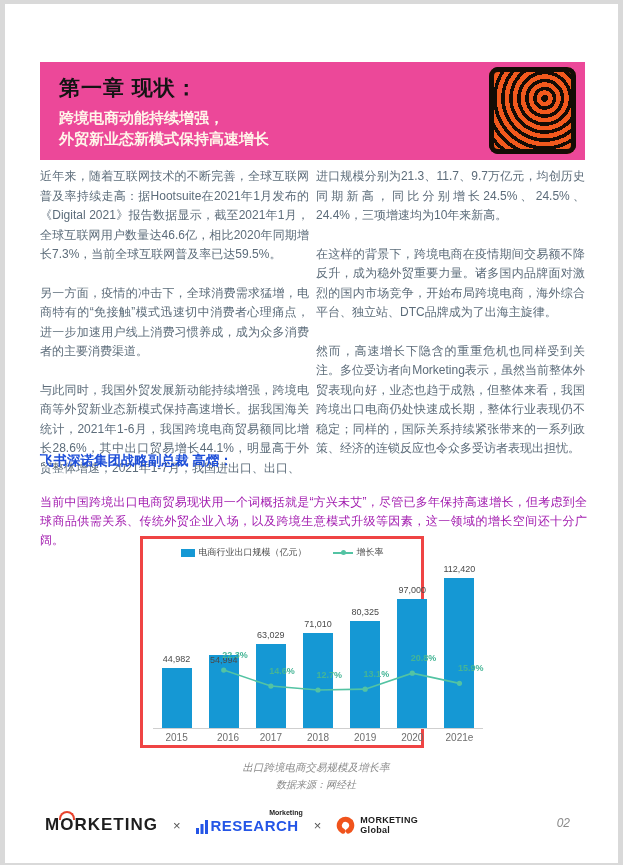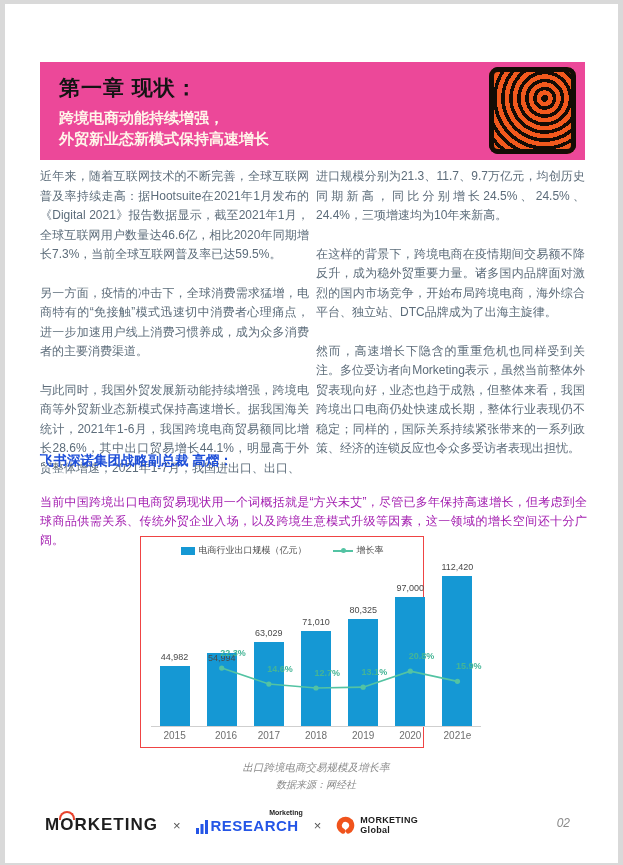--- a/index.html
+++ b/index.html
@@ -43,21 +43,21 @@
     text-align:justify; margin-bottom:19px;
   }
   
   .opinion { position:absolute; left:35px; top:448px; width:547px; }
   .opinion .ta { font-size:13px; font-weight:bold; color:#F4581C; margin-bottom:5px; }
   .opinion .speaker { font-size:13.5px; font-weight:bold; color:#1d4ed8; margin-bottom:23px; }
   .opinion .quote { font-size:12px; line-height:19px; color:#a21caf; text-align:justify; }
   
   .chart-panel {
     position:absolute; left:135px; top:532px; width:284px; height:212px;
-    background:#fff; border:1px solid #ef4444;
+    background:#fff; border:3px solid #ef4444;
   }
   .legend {
     position:absolute; left:0; right:0; top:7px;
     display:flex; justify-content:center; align-items:center; gap:26px;
   }
   .legend .item { display:flex; align-items:center; gap:4px; font-size:9px; color:#4a4a4a; }
   .legend .swatch { width:14px; height:8px; background:#1598D4; display:inline-block; }
   .legend .lmark { width:20px; height:2px; background:#53C3A3; position:relative; display:inline-block; }
   .legend .lmark::after {
     content:""; position:absolute; left:8px; top:-2px; width:5px; height:5px;

